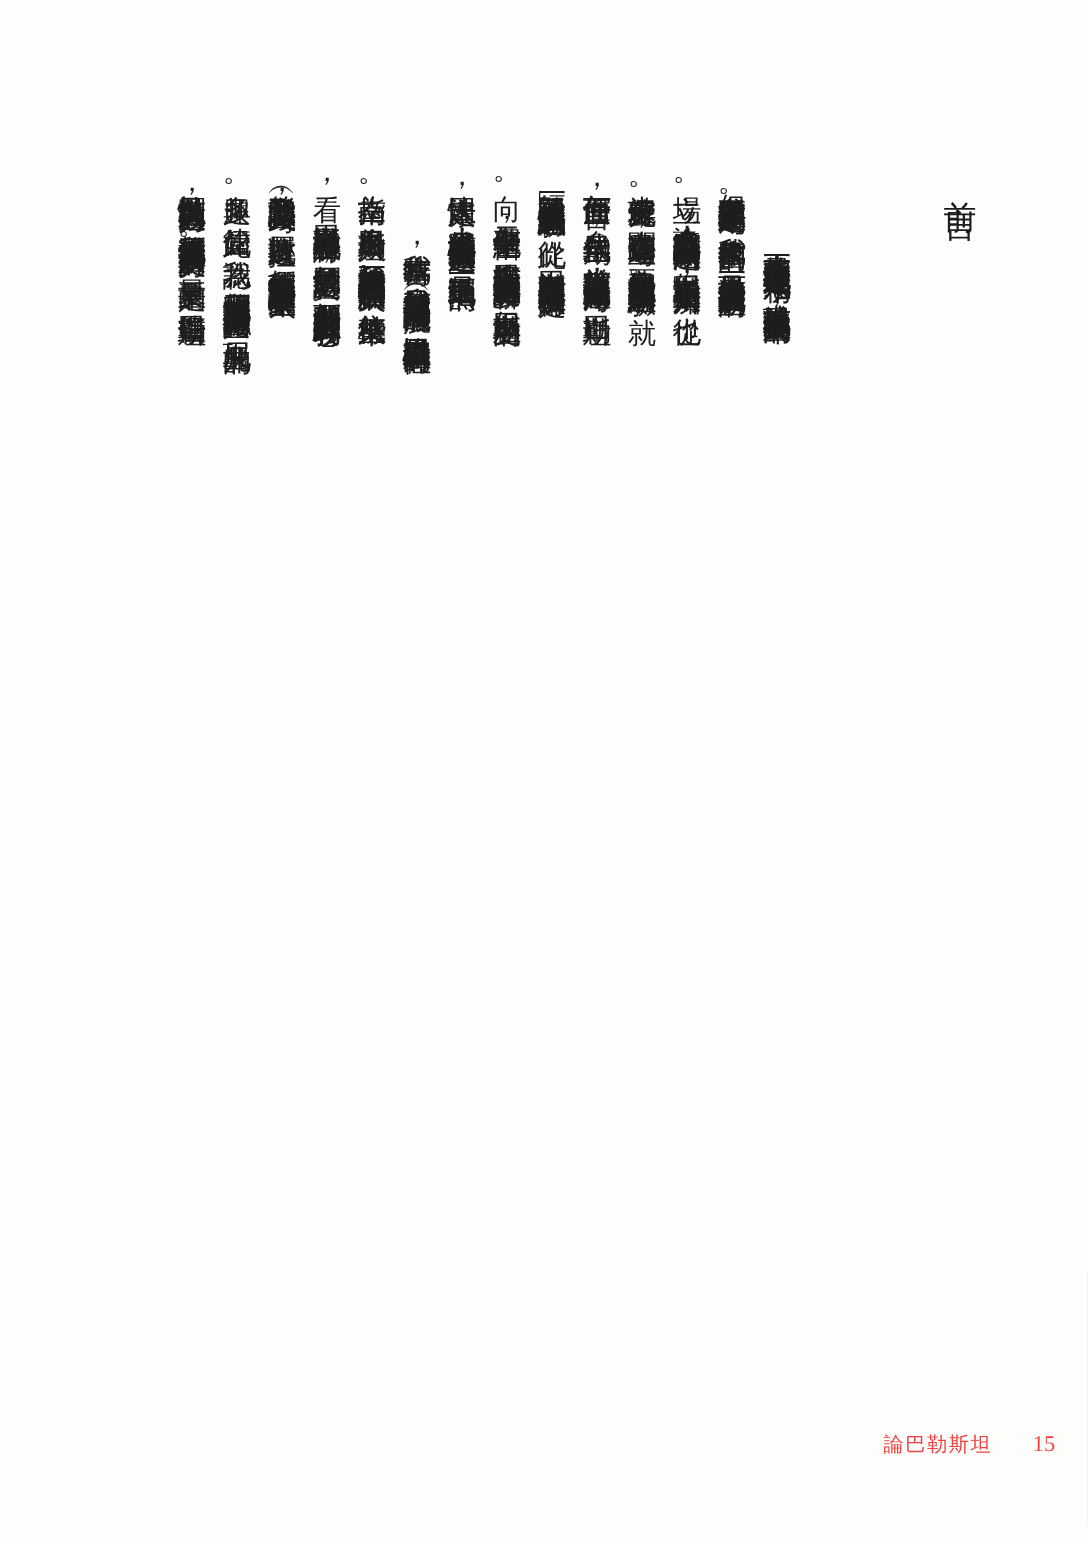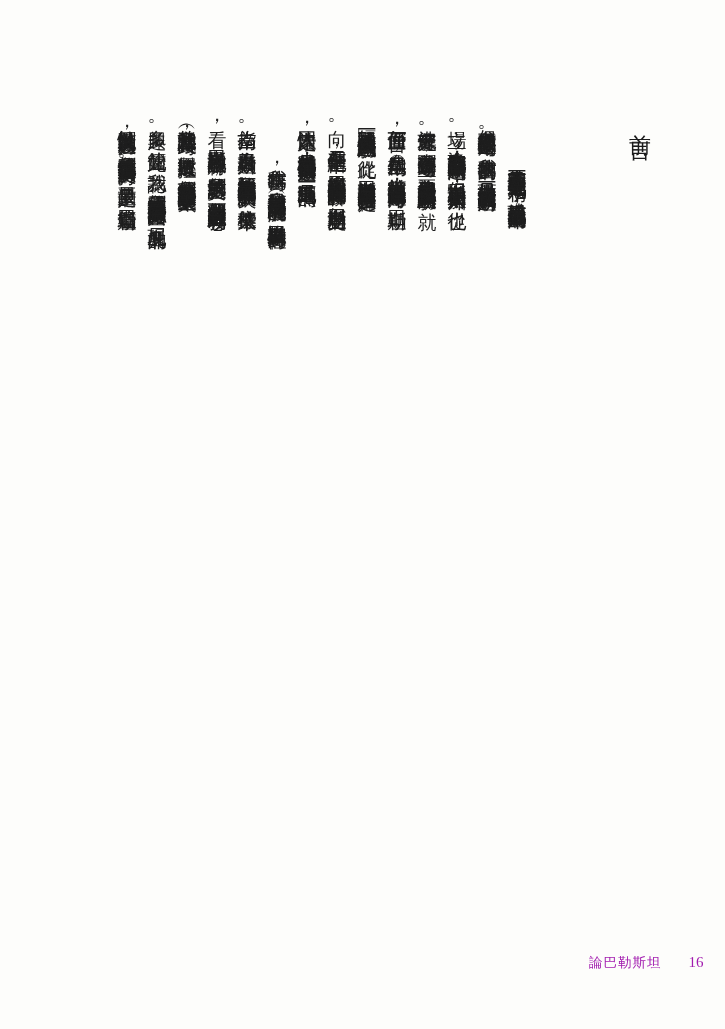--- a/index.html
+++ b/index.html
@@ -51,21 +51,21 @@
     height: 767px;
   }
   
   .footer {
     position: absolute;
     top: 954px;
     left: 589px;
     display: flex;
     align-items: baseline;
     gap: 27px;
-    color: #a21caf;
+    color: #ef4444;
   }
   .running-title {
     font-size: 13.5px;
     letter-spacing: 1px;
   }
   .page-number {
     font-size: 15px;
   }
 </style>
 </head>
@@ -87,16 +87,16 @@
     <div class="tcol indent">我寫作本書時，我的目標與預期成果（先不論兩者可能的瑕疵），皆是以巴勒斯坦獨有的特性</div>
     <div class="tcol">為指南。身為一名巴勒斯坦人，我始終努力意識到我們作為一個民族的弱點與缺失。依某些標準來</div>
     <div class="tcol">看，巴勒斯坦民族也許並不特殊；我們的民族史證實了，我們面對那些基本上來自歐洲且野心勃勃</div>
     <div class="tcol">的意識形態（及其實踐）時，對抗屢遭挫敗，我們也無力讓西方對巴勒斯坦謀求的正義事業產生太</div>
     <div class="tcol">多興趣。儘管如此，我認為，我們也已經開始建構屬於自己的政治身分認同與企圖，展現出非凡的</div>
     <div class="tcol">韌性以及驚人的民族復甦力，我們也獲得了第三世界所有人民的支持。最重要的是，儘管巴勒斯坦</div>
   </div>
 
   <div class="footer">
     <span class="running-title">論巴勒斯坦</span>
-    <span class="page-number">16</span>
+    <span class="page-number">15</span>
   </div>
 
 </div>
 
 </body></html>

